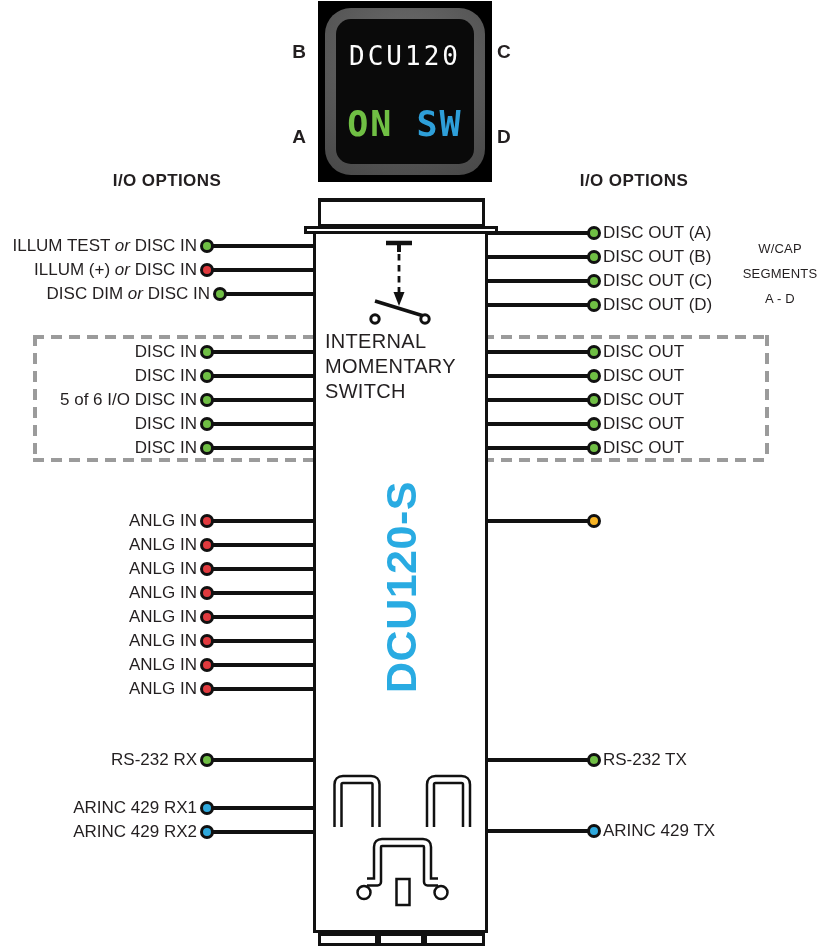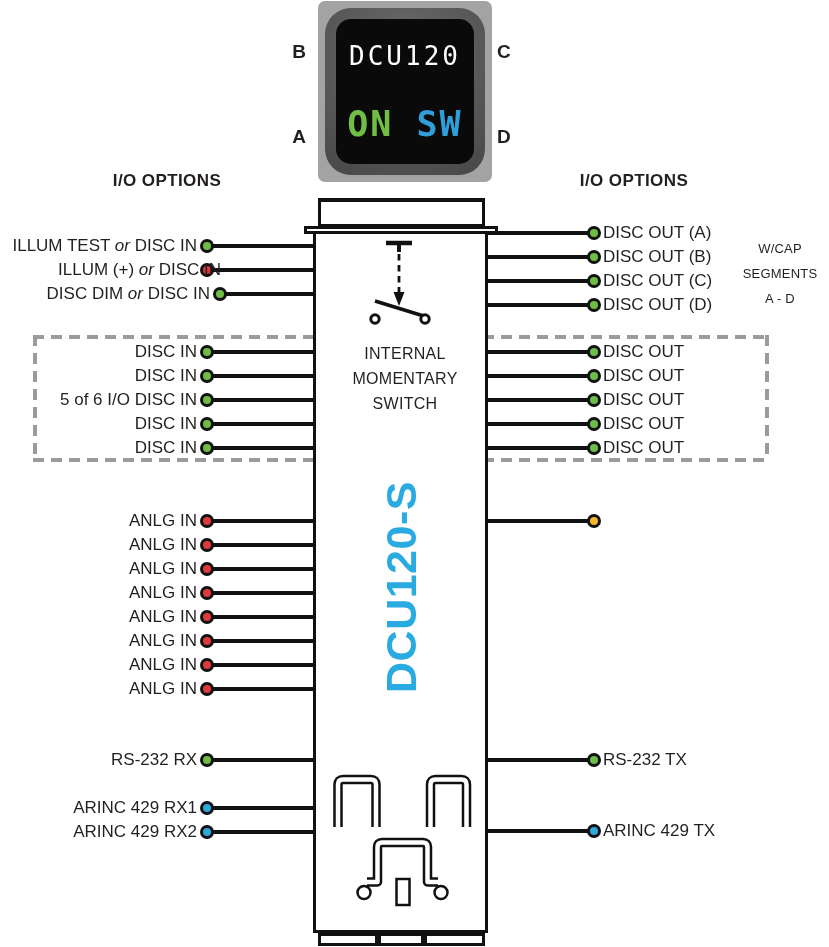--- a/index.html
+++ b/index.html
@@ -1,21 +1,21 @@
 <!DOCTYPE html>
 <html><head>
 <meta charset="utf-8">
 <style>
   html,body{margin:0;padding:0;background:#fff;}
   #stage{position:relative;width:829px;height:947px;overflow:hidden;
          font-family:"Liberation Sans",sans-serif;color:#231F20;}
 
   
   .photo{position:absolute;left:318px;top:1px;width:174px;height:181px;
-         background:#a3a3a3;border-radius:7px;}
+         background:#000000;border-radius:0;}
   .bezel{position:absolute;left:7px;top:7px;right:7px;bottom:7px;
          background:radial-gradient(circle at 50% 30%, #6e6e6e 0%, #565656 60%, #474747 100%);
          border-radius:26px;}
   .screen{position:absolute;left:11px;top:11px;right:11px;bottom:11px;
           background:#0a0a0a;border-radius:15px;}
   .disp-model{position:absolute;left:0;right:0;top:22px;text-align:center;
           font-family:"DejaVu Sans Mono",monospace;font-size:26px;letter-spacing:3px;
           color:#fdfdfd;white-space:nowrap;}
   .disp-row{position:absolute;left:0;right:0;top:85px;text-align:center;
           font-family:"DejaVu Sans Mono",monospace;font-size:35px;letter-spacing:2px;
@@ -48,22 +48,22 @@
   .row.right .plabel{left:119px;}
   .plabel i{font-style:italic;}
 
   
   .white-box{position:absolute;background:#fff;border:3px solid #111;box-sizing:border-box;}
   .head{left:318px;top:198px;width:167px;height:29px;border-top-width:4px;z-index:2;}
   .flange{left:304px;top:226px;width:194px;height:8px;z-index:3;}
   .body{left:313px;top:231px;width:175px;height:702px;z-index:2;}
   .tab{top:933px;height:13px;z-index:2;}
 
-  .sw-caption{position:absolute;left:325px;top:341px;width:160px;z-index:4;
-              text-align:center;font-size:16px;line-height:25px;letter-spacing:.3px;}
+  .sw-caption{position:absolute;left:325px;top:329px;width:160px;z-index:4;
+              font-size:20px;line-height:25px;letter-spacing:.3px;}
   .vlabel{position:absolute;left:285px;top:564px;width:230px;height:46px;z-index:4;
           transform:rotate(-90deg);text-align:center;
           font-size:43px;font-weight:bold;letter-spacing:.5px;}
   .ovl{position:absolute;z-index:4;}
 </style>
 </head>
 <body>
 
 <div id="stage">
 
@@ -95,21 +95,21 @@
   <div class="dash h" style="left:33px;top:458px;width:735px"></div>
   <div class="dash v" style="left:33px;top:335px;height:126px"></div>
   <div class="dash v" style="left:765px;top:335px;height:126px"></div>
 
   <div id="pins">
       <div class="row left" style="top: 234px;">
         <span class="wire"></span>
         <span class="dot" style="background: rgb(111, 190, 68);"></span>
         <span class="plabel">ILLUM TEST <i>or</i> DISC IN</span>
       </div>
-      <div class="row left" style="top: 258px; padding-left: 24px;">
+      <div class="row left" style="top: 258px;">
         <span class="wire"></span>
         <span class="dot" style="background: rgb(224, 58, 62);"></span>
         <span class="plabel">ILLUM (+) <i>or</i> DISC IN</span>
       </div>
       <div class="row left" style="top: 282px; margin-left: 13px;">
         <span class="wire"></span>
         <span class="dot" style="background: rgb(111, 190, 68);"></span>
         <span class="plabel">DISC DIM <i>or</i> DISC IN</span>
       </div>
       <div class="row left" style="top: 340px;">

